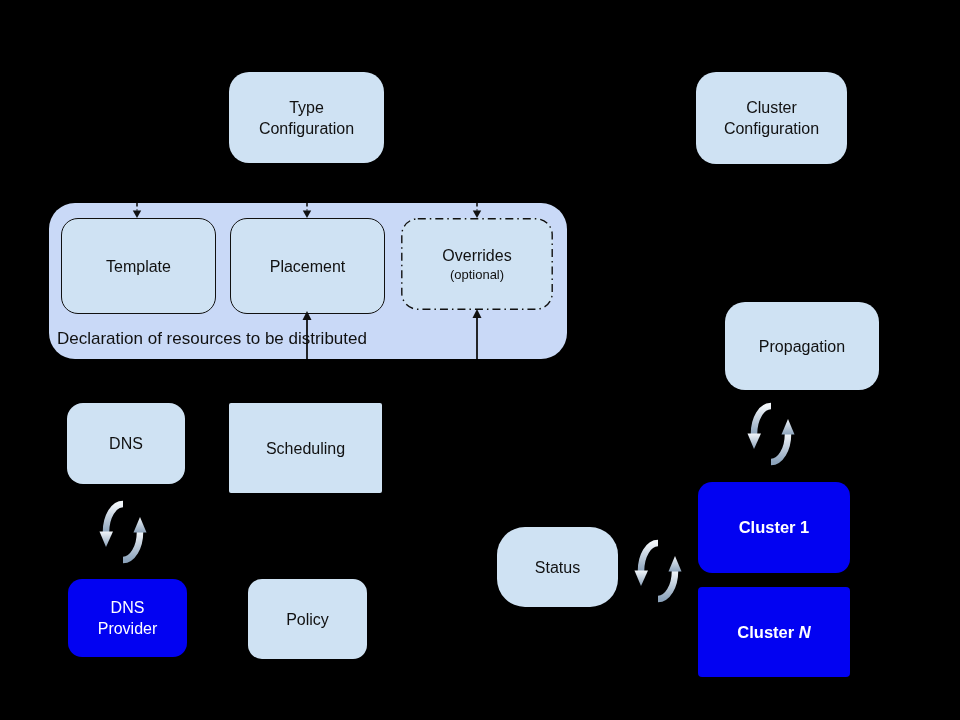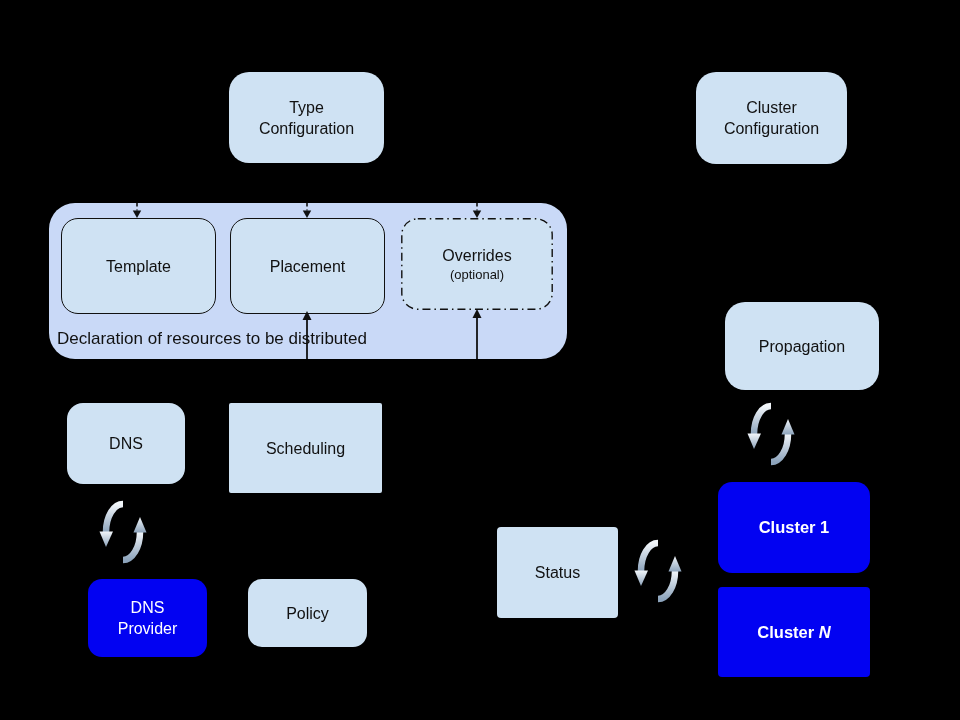--- a/index.html
+++ b/index.html
@@ -18,40 +18,40 @@
     font-family:"Liberation Sans","DejaVu Sans",sans-serif;color:var(--ink);
     overflow:hidden;
   }
   .node{
     position:absolute;display:flex;align-items:center;justify-content:center;
     text-align:center;background:var(--light-box);color:var(--ink);
     font-size:16px;line-height:21px;
   }
   .lbl{white-space:pre-line;}
   .bordered{border:1.5px solid var(--ink);}
-  .blue{background:var(--bright-blue);color:var(--light-text);margin-left:20px;}
+  .blue{background:var(--bright-blue);color:var(--light-text);}
   .bold{font-weight:700;font-size:16.5px;}
   .sub{font-size:13px;line-height:17px;}
   .arrow{position:absolute;overflow:visible;}
   .sync{position:absolute;}
   #type-config{left:229px;top:72px;width:155px;height:91px;border-radius:20px;}
   #cluster-config{left:696px;top:72px;width:151px;height:92px;border-radius:20px;}
   #resource-container{position:absolute;left:49px;top:203px;width:518px;height:156px;background:var(--container-fill);border-radius:26px;}
   #caption{position:absolute;left:57px;top:329px;font-size:17px;color:var(--ink);}
   #template{left:61px;top:218px;width:153px;height:94px;border-radius:17px;}
   #placement{left:230px;top:218px;width:153px;height:94px;border-radius:17px;}
   #overrides{left:401px;top:218px;width:152px;height:92px;border-radius:17px;}
   #overrides .dashdot{position:absolute;left:0;top:0;width:100%;height:100%;}
   #overrides .lbl2{position:relative;}
   #dns{left:67px;top:403px;width:118px;height:81px;border-radius:16px;}
   #scheduling{left:229px;top:403px;width:153px;height:90px;border-radius:2px;}
   #dns-provider{left:68px;top:579px;width:119px;height:78px;border-radius:14px;}
-  #policy{left:248px;top:579px;width:119px;height:68px;border-radius:14px;}
+  #policy{left:248px;top:579px;width:119px;height:80px;border-radius:14px;}
   #propagation{left:693px;top:302px;width:154px;height:88px;border-radius:20px;margin-left:32px;}
-  #status{left:497px;top:527px;width:121px;height:91px;border-radius:4px;}
+  #status{left:497px;top:527px;width:121px;height:80px;border-radius:28px;}
   #cluster-1{left:698px;top:482px;width:152px;height:91px;border-radius:14px;}
   #cluster-n{left:698px;top:587px;width:152px;height:90px;border-radius:4px;}
   #sync-dns{left:95px;top:494px;}
   #sync-propagation{left:743px;top:396px;}
   #sync-status{left:630px;top:533px;}
   #arrow-down-template{left:131px;top:203px;}
   #arrow-down-placement{left:301px;top:203px;}
   #arrow-down-overrides{left:471px;top:203px;}
   #arrow-up-placement{left:301px;top:311px;}
   #arrow-up-overrides{left:471px;top:309px;}

